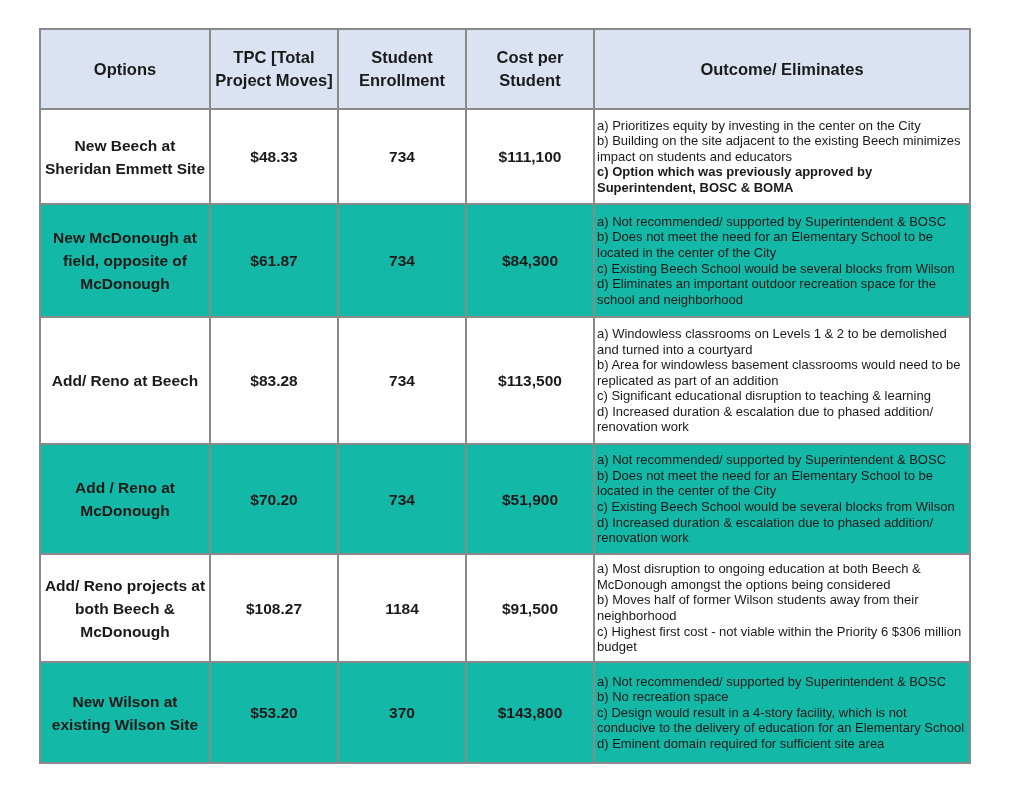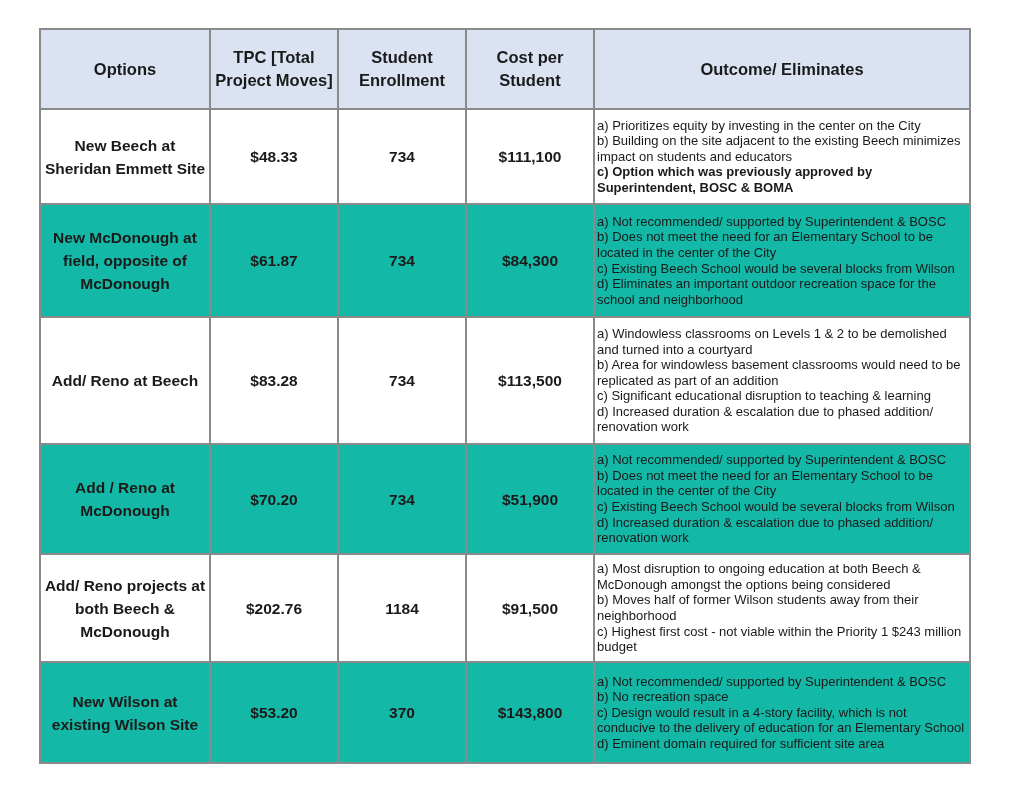--- a/index.html
+++ b/index.html
@@ -95,27 +95,27 @@
         <td class="center">$51,900</td>
         <td class="rationale">
           <span class="line">a) Not recommended/ supported by Superintendent &amp; BOSC</span>
           <span class="line">b) Does not meet the need for an Elementary School to be located in the center of the City</span>
           <span class="line">c) Existing Beech School would be several blocks from Wilson</span>
           <span class="line">d) Increased duration &amp; escalation due to phased addition/ renovation work</span>
         </td>
       </tr>
       <tr class="plain r5">
         <td class="center option-cell">Add/ Reno projects at both Beech &amp; McDonough</td>
-        <td class="center">$202.76</td>
+        <td class="center">$108.27</td>
         <td class="center">1184</td>
         <td class="center">$91,500</td>
         <td class="rationale">
           <span class="line">a) Most disruption to ongoing education at both Beech &amp; McDonough amongst the options being considered</span>
           <span class="line">b) Moves half of former Wilson students away from their neighborhood</span>
-          <span class="line">c) Highest first cost - not viable within the Priority 1 $243 million budget</span>
+          <span class="line">c) Highest first cost - not viable within the Priority 6 $306 million budget</span>
         </td>
       </tr>
       <tr class="shade r6">
         <td class="center option-cell">New Wilson at existing Wilson Site</td>
         <td class="center">$53.20</td>
         <td class="center">370</td>
         <td class="center">$143,800</td>
         <td class="rationale">
           <span class="line">a) Not recommended/ supported by Superintendent &amp; BOSC</span>
           <span class="line">b) No recreation space</span>

